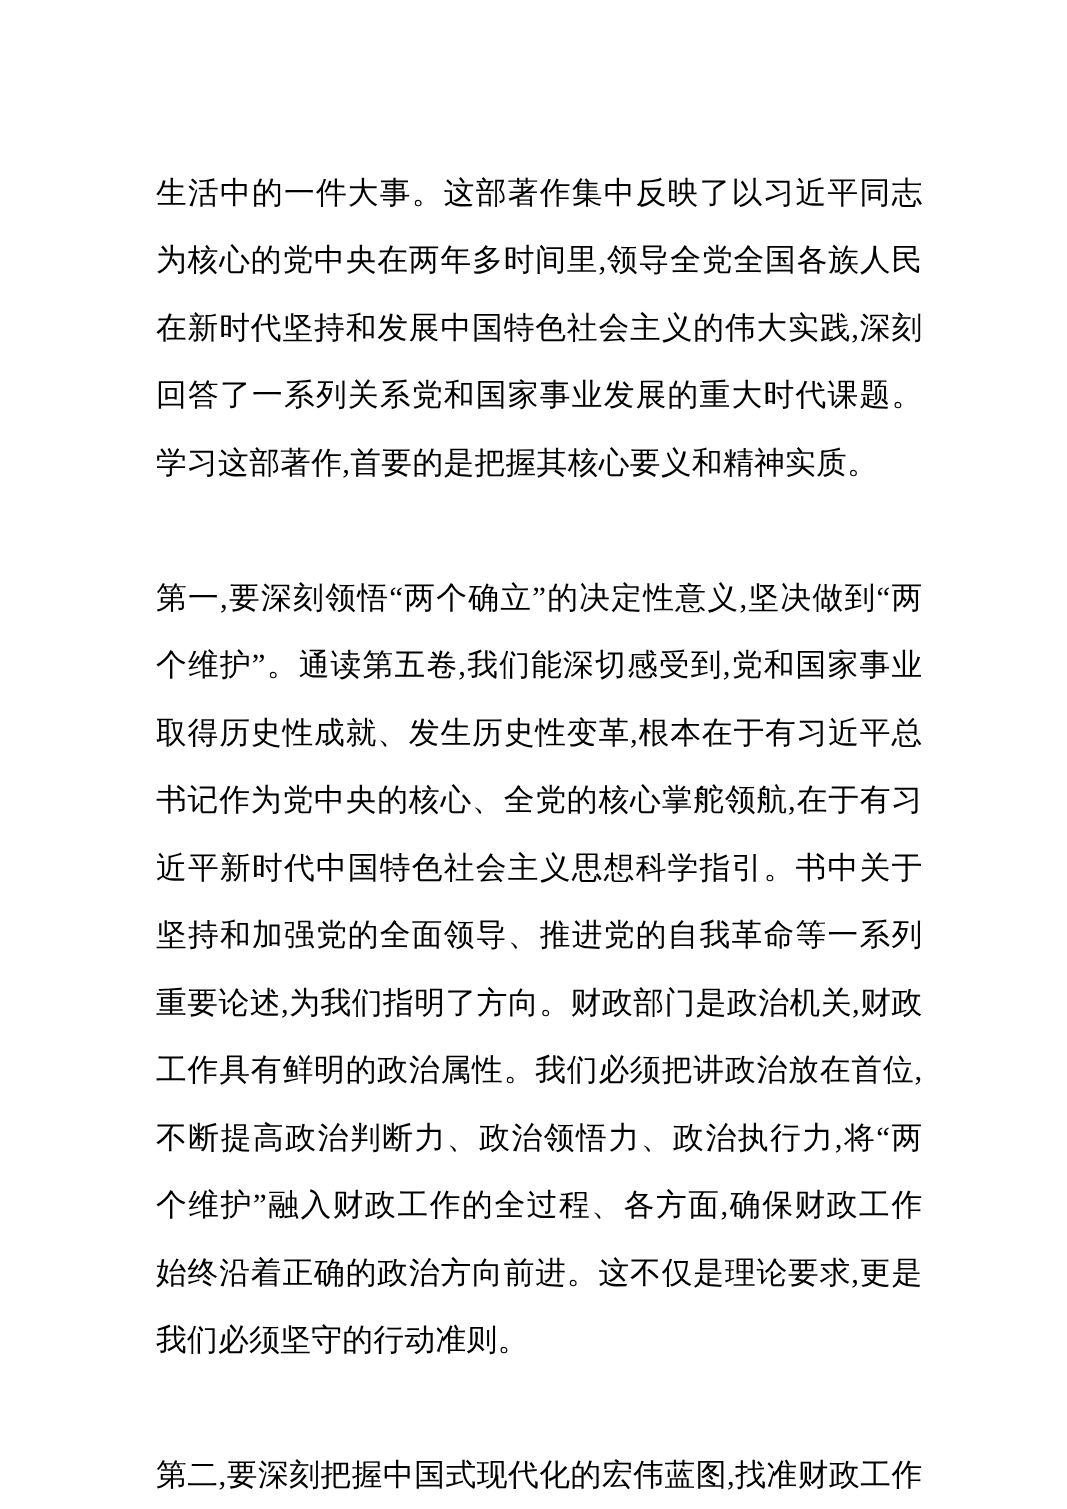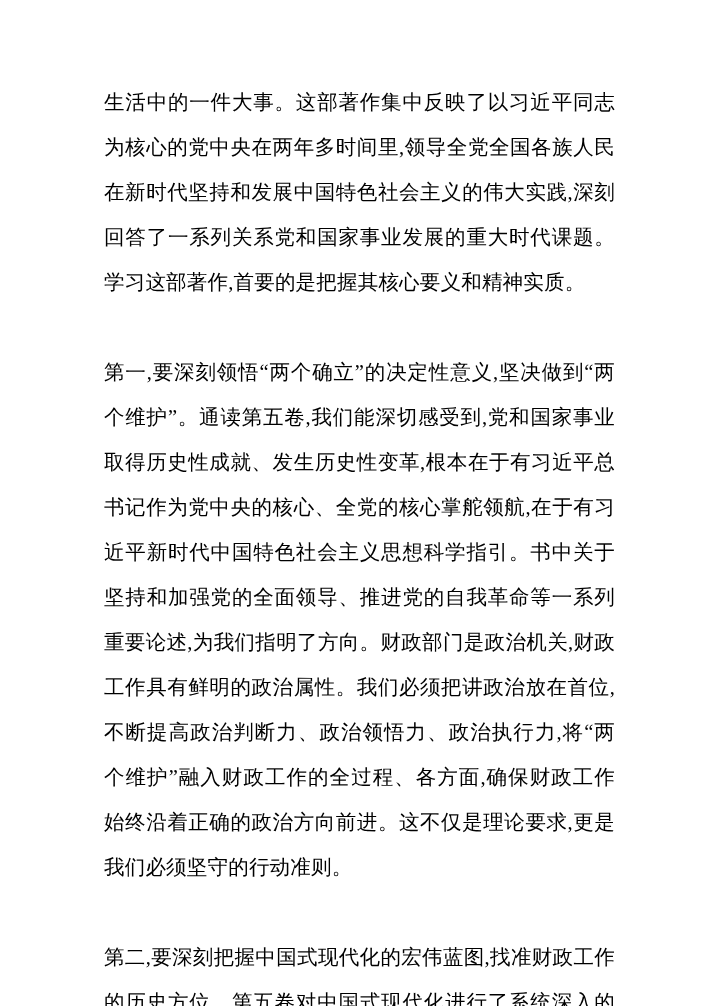--- a/index.html
+++ b/index.html
@@ -12,21 +12,21 @@
     height: 1006px;
     font-family: "Liberation Serif", "DejaVu Serif", serif;
     color: #000000;
     overflow: hidden;
   }
   .page {
     position: relative;
     box-sizing: border-box;
     width: 711px;
     height: 740px;
-    padding: 80px 96px 60px 104px;
+    padding: 107px 96px 60px 104px;
     background: #ffffff;
   }
   .doc-body {
     display: block;
   }
   .para {
     font-size: 20.5px;
     line-height: 45px;
     letter-spacing: 0.2px;
     text-align: justify;

